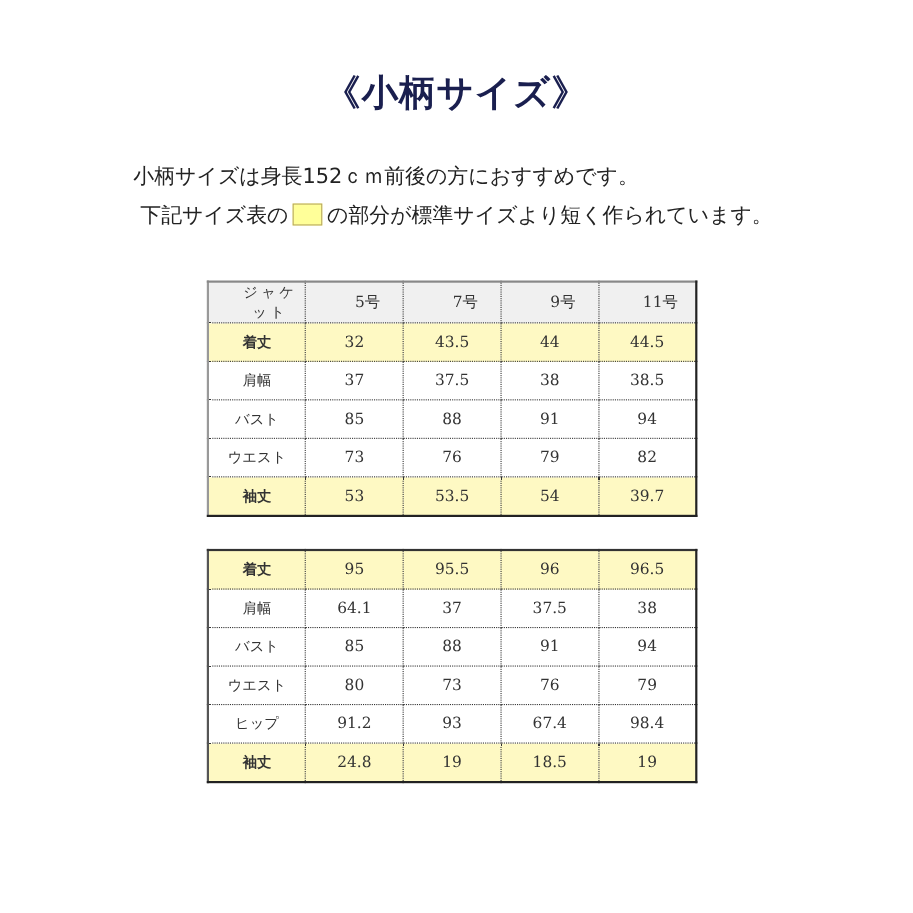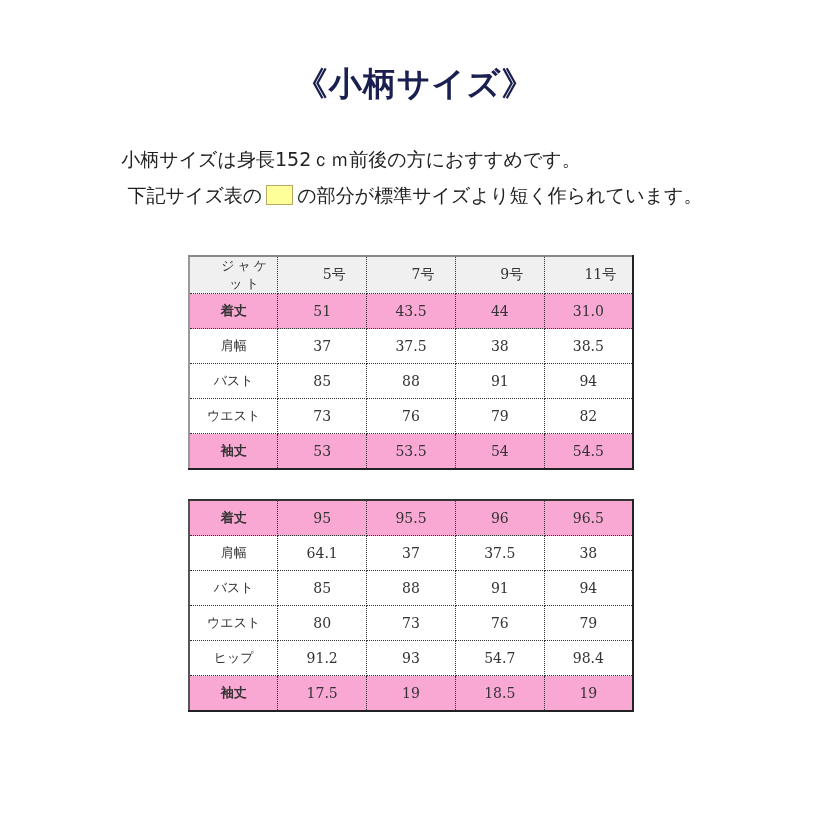--- a/index.html
+++ b/index.html
@@ -4,21 +4,21 @@
 <style>
   html, body { margin:0; padding:0; background:#ffffff; }
   body { width:830px; height:830px; position:relative; overflow:hidden; font-family:"DejaVu Sans", sans-serif; }
   .title { position:absolute; top:62px; left:0; width:830px; text-align:center; font-size:33px; font-weight:bold; color:#1a1f4f; letter-spacing:1px; }
   .line1 { position:absolute; top:147px; left:0; width:702px; text-align:center; font-size:19px; color:#222; }
   .line2 { position:absolute; top:183px; left:0; width:830px; text-align:center; font-size:19px; color:#222; }
   .swatch { display:inline-block; width:27px; height:20px; background:#ffff99; border:1px solid #b8a860; vertical-align:-3px; margin:0 4px; box-sizing:border-box; }
   table.size { position:absolute; left:188px; width:446px; border-collapse:collapse; font-family:"DejaVu Serif", serif; font-size:14px; color:#333; table-layout:fixed; }
   table.size td { height:34px; text-align:center; border:1px dotted #333; padding:0; }
   table.size tr.head td { background:#f0f0f0;padding-left:24px; }
-  table.size tr.hl td { background:#f9a8d4; }
+  table.size tr.hl td { background:#fef9c3; }
   table.size td.label { font-size:13px; }
   table.size tr.hl td.label { font-weight:bold; }
   #t1 { top:255px; border-top:2px solid #888; border-left:2px solid #999; border-right:2px solid #222; border-bottom:2px solid #222; }
   #t2 { top:499px; border-top:2px solid #333; border-left:2px solid #555; border-right:2px solid #222; border-bottom:2px solid #222; }
   .headlabel { letter-spacing:3px; font-size:13px; }
 </style>
 </head>
 <body>
 
 <div class="title">《小柄サイズ》</div>
@@ -32,24 +32,24 @@
   <tbody>
       <tr class="head">
     <td class="headlabel">ジャケット</td>
     <td>5号</td>
     <td>7号</td>
     <td>9号</td>
     <td>11号</td>
   </tr>
   <tr class="hl">
     <td class="label">着丈</td>
-    <td>51</td>
+    <td>32</td>
     <td>43.5</td>
     <td>44</td>
-    <td>31.0</td>
+    <td>44.5</td>
   </tr>
   <tr>
     <td class="label">肩幅</td>
     <td>37</td>
     <td>37.5</td>
     <td>38</td>
     <td>38.5</td>
   </tr>
   <tr>
     <td class="label">バスト</td>
@@ -63,21 +63,21 @@
     <td>73</td>
     <td>76</td>
     <td>79</td>
     <td>82</td>
   </tr>
   <tr class="hl">
     <td class="label">袖丈</td>
     <td>53</td>
     <td>53.5</td>
     <td>54</td>
-    <td>54.5</td>
+    <td>39.7</td>
   </tr>
 </tbody>
   </table>
 
 <table class="size" id="t2">
   <tbody>
   <tr class="hl">
     <td class="label">着丈</td>
     <td>95</td>
     <td>95.5</td>
@@ -102,24 +102,24 @@
     <td class="label">ウエスト</td>
     <td>80</td>
     <td>73</td>
     <td>76</td>
     <td>79</td>
   </tr>
   <tr>
     <td class="label">ヒップ</td>
     <td>91.2</td>
     <td>93</td>
-    <td>54.7</td>
+    <td>67.4</td>
     <td>98.4</td>
   </tr>
   <tr class="hl">
     <td class="label">袖丈</td>
-    <td>17.5</td>
+    <td>24.8</td>
     <td>19</td>
     <td>18.5</td>
     <td>19</td>
   </tr>
 </tbody>
   </table>
 
 </body></html>

